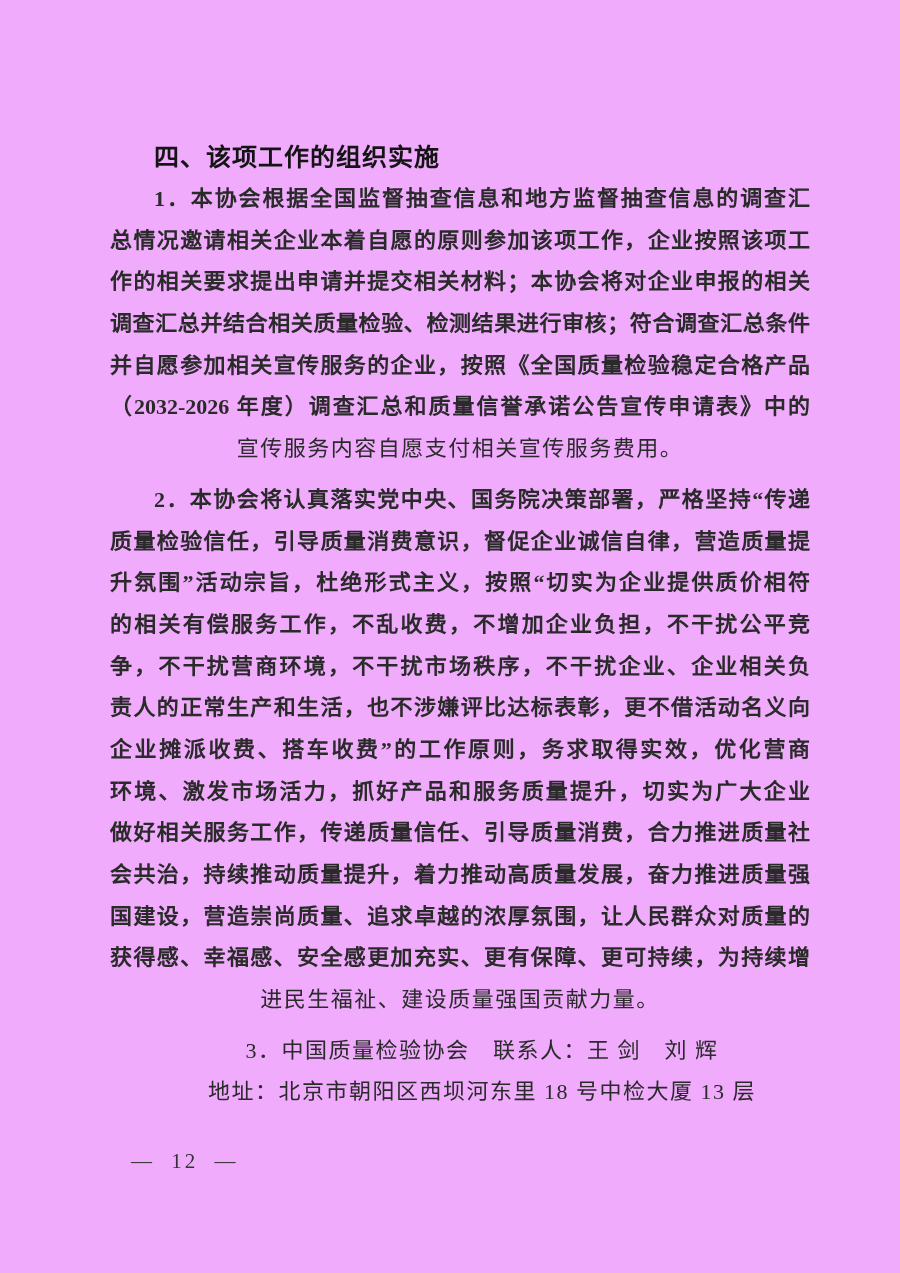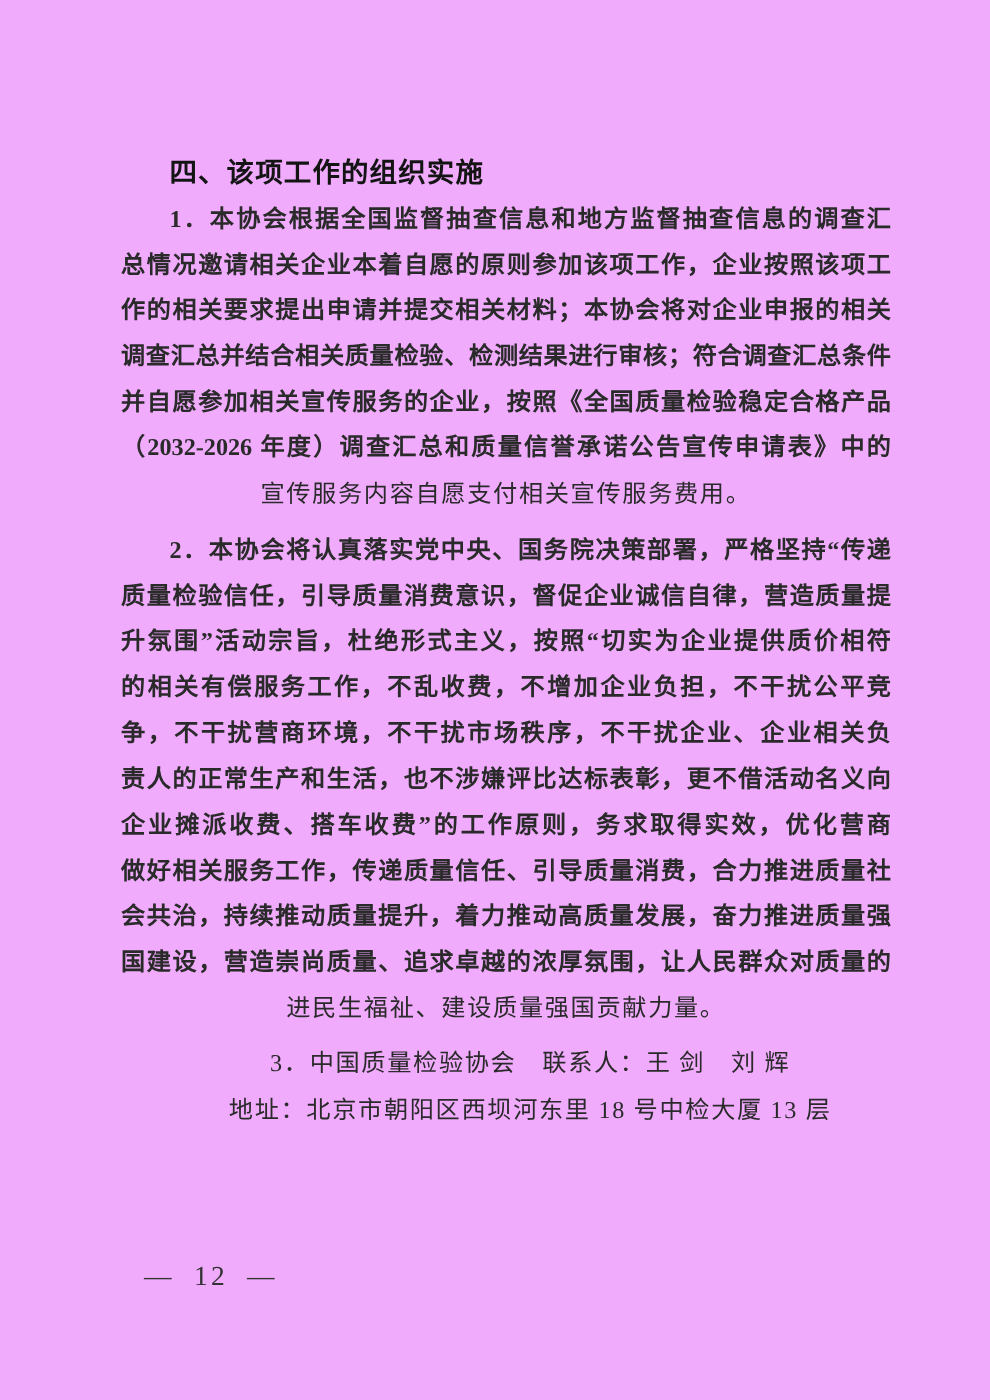--- a/index.html
+++ b/index.html
@@ -52,21 +52,21 @@
   .line.indent {
     padding-left: 44px;
   }
   .line.gap {
     margin-top: 9px;
   }
   .page-number {
     position: absolute;
     left: 131px;
     top: 1148px;
-    font-size: 25px;
+    font-size: 21px;
     line-height: 26px;
     letter-spacing: 3px;
     word-spacing: 8px;
     color: #333333;
     font-family: "Liberation Serif", "DejaVu Serif", serif;
   }
 </style>
 </head>
 <body>
 
@@ -82,23 +82,25 @@
     <div class="line justify">（2032-2026 年度）调查汇总和质量信誉承诺公告宣传申请表》中的</div>
     <div class="line end">宣传服务内容自愿支付相关宣传服务费用。</div>
 
     <div class="line justify indent gap">2．本协会将认真落实党中央、国务院决策部署，严格坚持“传递</div>
     <div class="line justify">质量检验信任，引导质量消费意识，督促企业诚信自律，营造质量提</div>
     <div class="line justify">升氛围”活动宗旨，杜绝形式主义，按照“切实为企业提供质价相符</div>
     <div class="line justify">的相关有偿服务工作，不乱收费，不增加企业负担，不干扰公平竞</div>
     <div class="line justify">争，不干扰营商环境，不干扰市场秩序，不干扰企业、企业相关负</div>
     <div class="line justify">责人的正常生产和生活，也不涉嫌评比达标表彰，更不借活动名义向</div>
     <div class="line justify">企业摊派收费、搭车收费”的工作原则，务求取得实效，优化营商</div>
+    <div class="line justify">环境、激发市场活力，抓好产品和服务质量提升，切实为广大企业</div>
     <div class="line justify">做好相关服务工作，传递质量信任、引导质量消费，合力推进质量社</div>
     <div class="line justify">会共治，持续推动质量提升，着力推动高质量发展，奋力推进质量强</div>
     <div class="line justify">国建设，营造崇尚质量、追求卓越的浓厚氛围，让人民群众对质量的</div>
+    <div class="line justify">获得感、幸福感、安全感更加充实、更有保障、更可持续，为持续增</div>
     <div class="line end">进民生福祉、建设质量强国贡献力量。</div>
 
     <div class="line end indent gap">3．中国质量检验协会　联系人：王 剑　刘 辉</div>
     <div class="line end indent">地址：北京市朝阳区西坝河东里 18 号中检大厦 13 层</div>
   </div>
 
   <div class="page-number">— 12 —</div>
 </div>
 
 </body></html>

